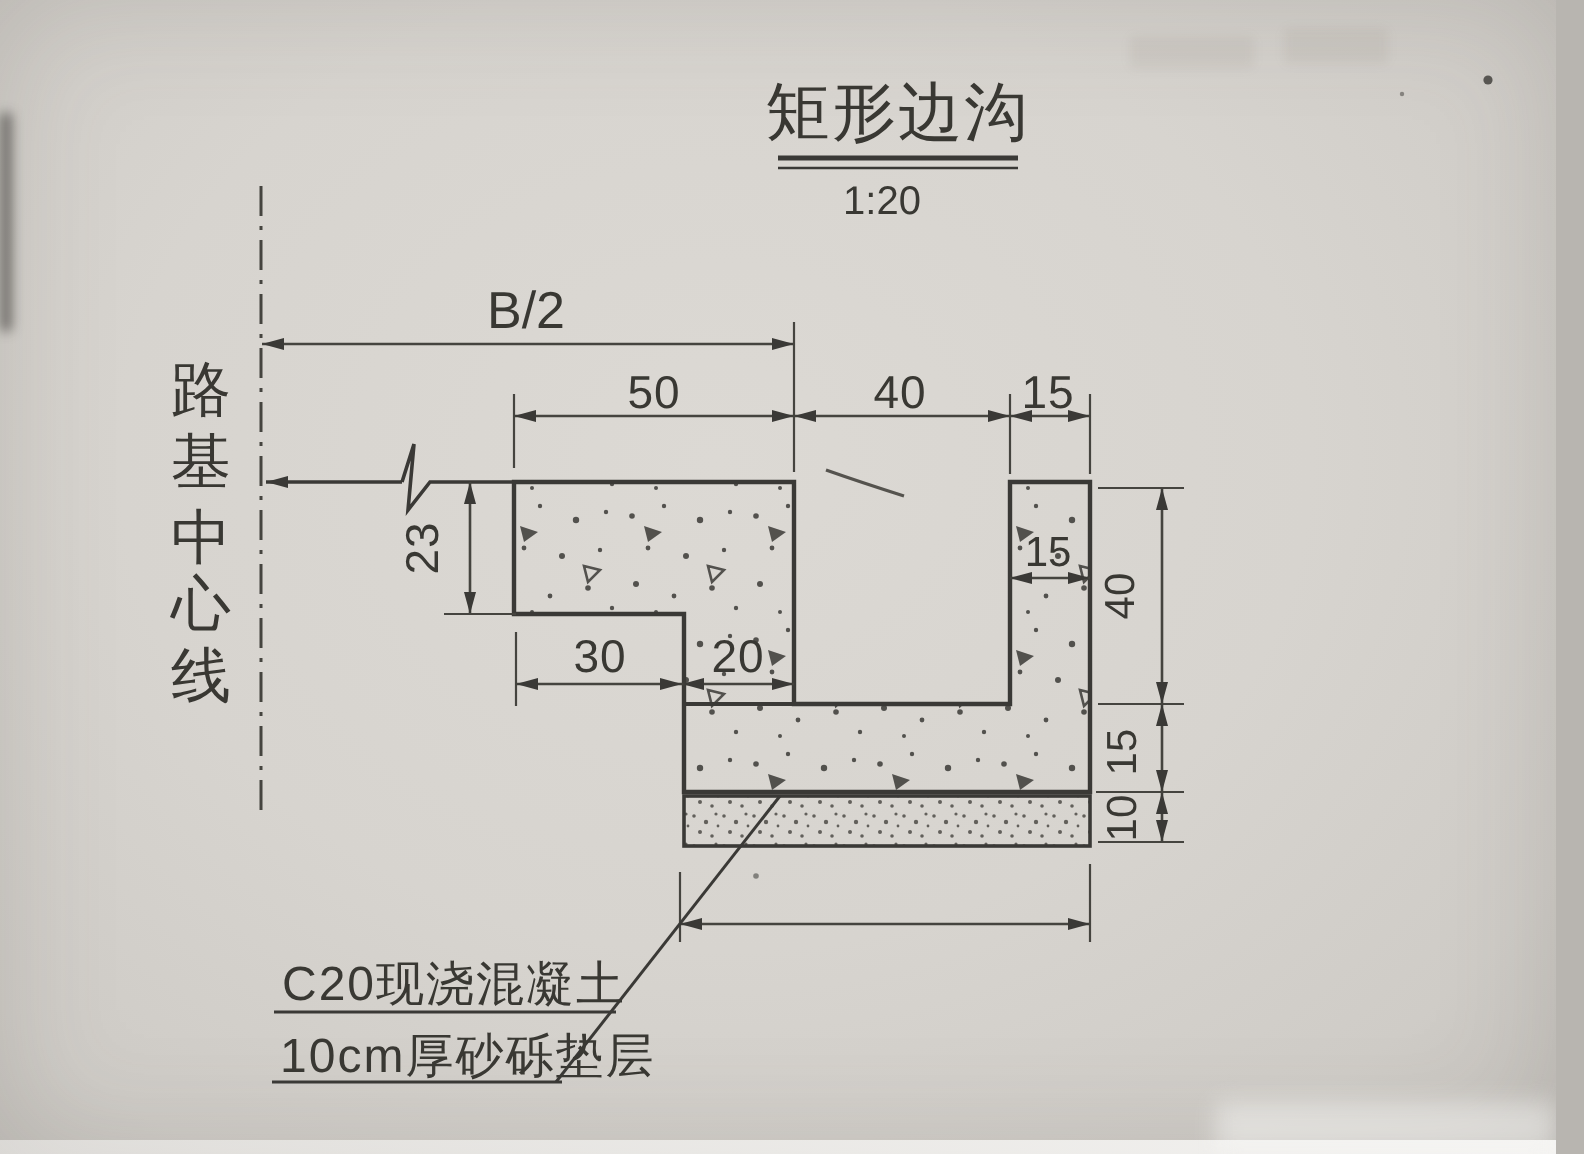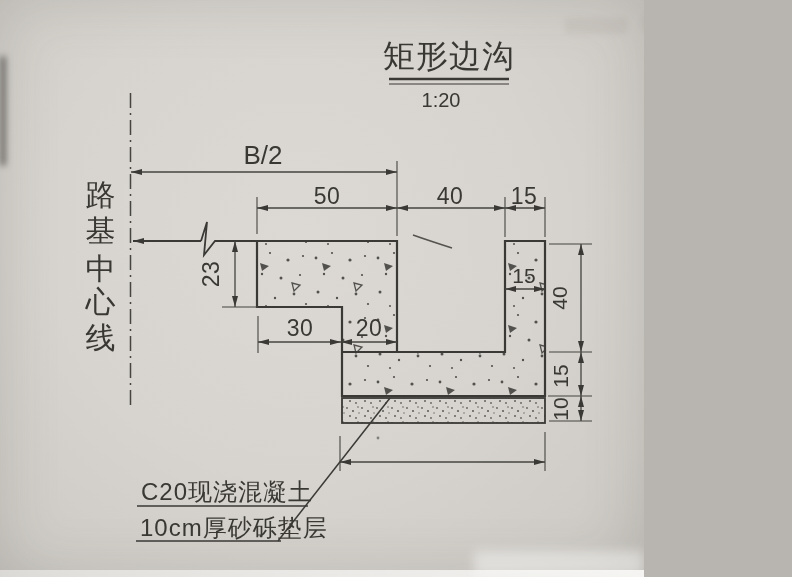--- a/index.html
+++ b/index.html
@@ -1,18 +1,18 @@
 <!DOCTYPE html>
 <html><head>
 <meta charset="utf-8">
 <style>
   html,body{margin:0;padding:0;}
   body{font-family:"Liberation Sans",sans-serif;background:#b8b5b0;}
   #paper{
-    position:relative;width:644px;height:577px;overflow:hidden;
+    position:relative;width:778px;height:577px;overflow:hidden;
     background:
       radial-gradient(ellipse at 46% 40%, #dcd9d4 0%, #d7d4cf 50%, #cfccc7 82%, #c5c2bd 100%);
     box-shadow:inset 0 0 60px rgba(90,85,78,.18);
   }
   .edge-smudge{
     position:absolute;left:0;top:56px;width:6px;height:110px;
     background:rgba(40,38,34,.55);filter:blur(3px);border-radius:4px;
   }
   .bottom-edge{
     position:absolute;left:0;bottom:0;width:100%;height:7px;

